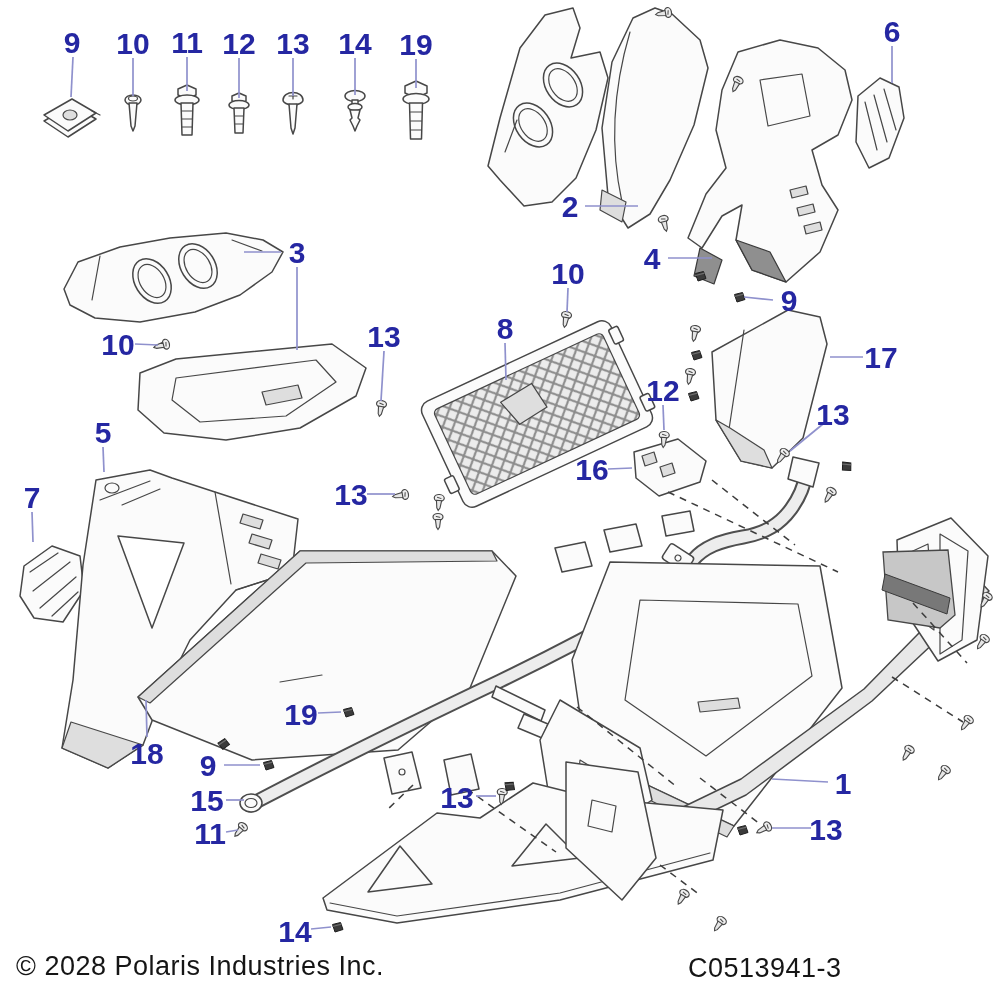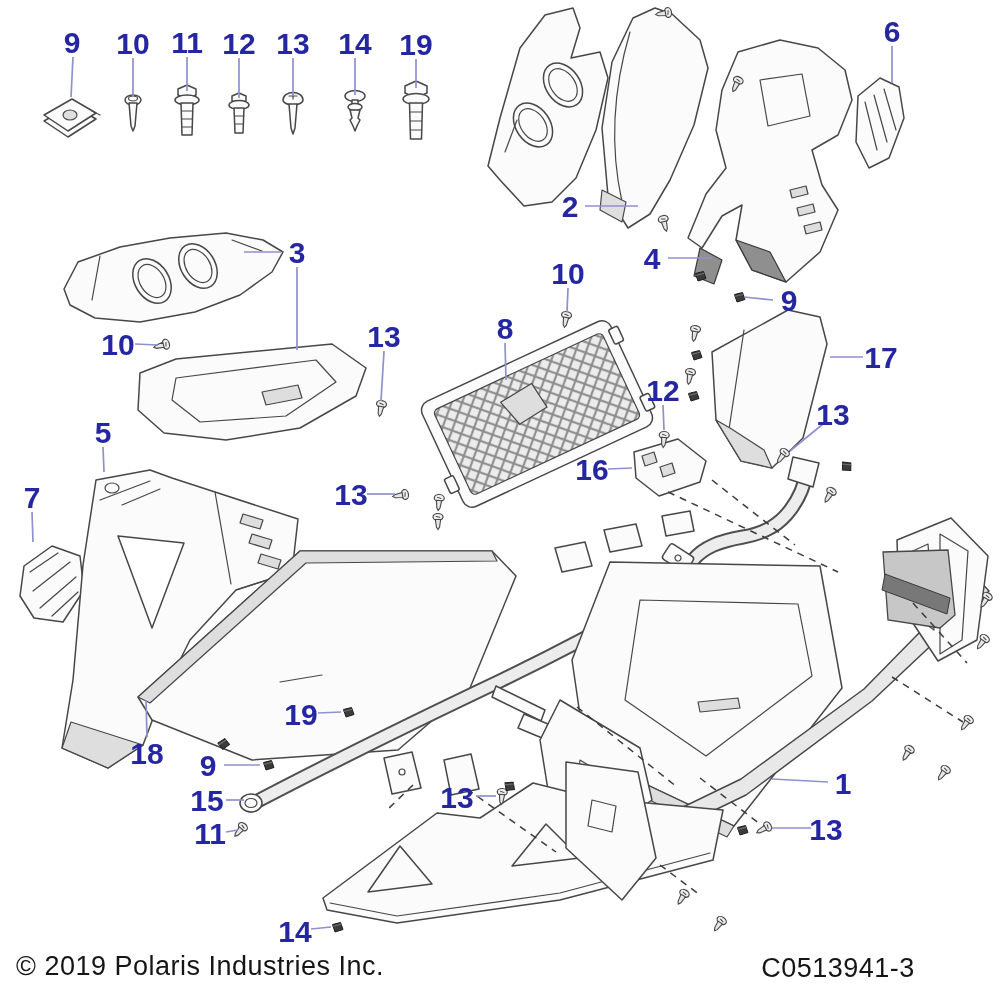--- a/index.html
+++ b/index.html
@@ -1,21 +1,21 @@
 <!DOCTYPE html>
 <html><head>
 <meta charset="utf-8">
 <title>C0513941-3</title>
 <style>
   html,body{margin:0;padding:0;background:#ffffff;}
   .stage{position:relative;width:1000px;height:1000px;background:#ffffff;overflow:hidden;
          font-family:"Liberation Sans", sans-serif;}
   .stage svg{position:absolute;left:0;top:0;}
   .footer-left{position:absolute;left:16px;top:951px;font-size:27px;color:#151515;letter-spacing:.5px;}
-  .footer-right{position:absolute;right:12px;top:953px;width:300px;text-align:center;font-size:27px;color:#151515;letter-spacing:.5px;}
+  .footer-right{position:absolute;right:12px;top:953px;width:300px;text-align:left;font-size:27px;color:#151515;letter-spacing:.5px;}
   
   .p {fill:#fbfbfb;stroke:#474747;stroke-width:1.5;stroke-linejoin:round;stroke-linecap:round;}
   .ph{fill:#ffffff;stroke:#474747;stroke-width:1.5;stroke-linejoin:round;}
   .ps{fill:#dedede;stroke:#474747;stroke-width:1.2;stroke-linejoin:round;}
   .pd{fill:#8f8f8f;stroke:#3a3a3a;stroke-width:1.2;stroke-linejoin:round;}
   .pe{fill:none;stroke:#474747;stroke-width:1.2;stroke-linejoin:round;stroke-linecap:round;}
   .tube-o{fill:none;stroke:#4f4f4f;stroke-width:15;stroke-linecap:round;}
   .tube-i{fill:none;stroke:#ededed;stroke-width:11;stroke-linecap:round;}
   .leader{stroke:#8f91cd;stroke-width:1.7;}
   .dash{stroke:#3d3d3d;stroke-width:1.5;stroke-dasharray:7 6;}
@@ -336,16 +336,16 @@
         <text x="208" y="765" class="callout">9</text>
         <text x="207" y="800" class="callout">15</text>
         <text x="210" y="833" class="callout">11</text>
         <text x="457" y="797" class="callout">13</text>
         <text x="843" y="783" class="callout">1</text>
         <text x="826" y="829" class="callout">13</text>
         <text x="295" y="931" class="callout">14</text>
       </g>
 </svg>
 
-<div class="footer-left">© 2019 Polaris Industries Inc.</div>
+<div class="footer-left">© 2028 Polaris Industries Inc.</div>
 <div class="footer-right">C0513941-3</div>
 
 </div>
 
 </body></html>

